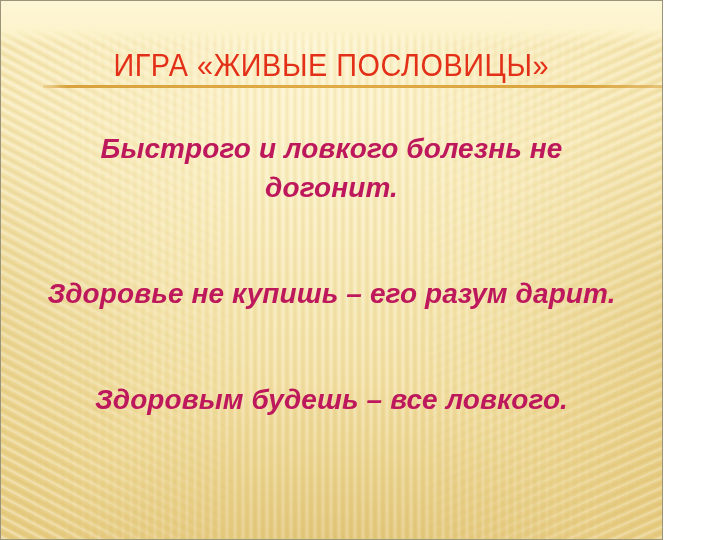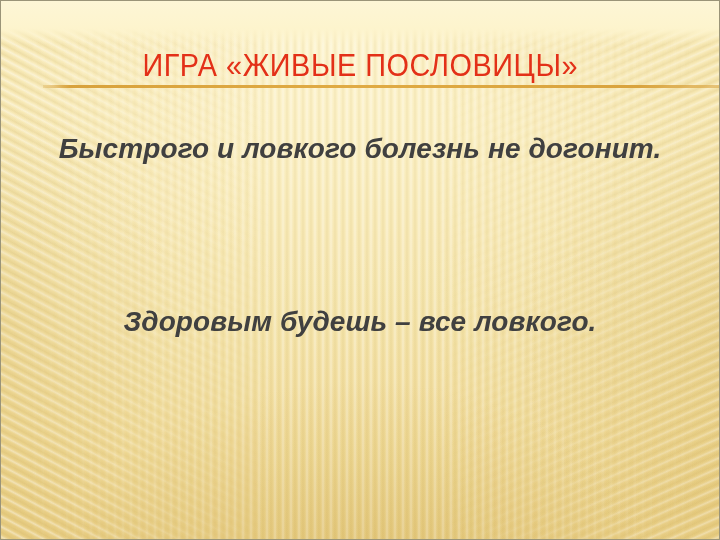--- a/index.html
+++ b/index.html
@@ -3,21 +3,21 @@
 <meta charset="utf-8">
 <style>
   html, body {
     margin: 0;
     padding: 0;
     background: #ffffff;
   }
 
   #slide {
     position: relative;
-    width: 720px;
+    width: 663px;
     height: 540px;
     overflow: hidden;
     box-sizing: border-box;
     border: 1px solid #9a9478;
     background: #f6e9b9;
     font-family: "Liberation Sans", sans-serif;
   }
 
   
   .bg-layer {
@@ -159,21 +159,21 @@
   }
 
   .proverb {
     margin: 0;
     text-align: center;
     font-family: "Liberation Sans", sans-serif;
     font-size: 28px;
     font-weight: bold;
     font-style: italic;
     line-height: 39px;
-    color: #404040;
+    color: #be185d;
     letter-spacing: 0.1px;
   }
 
   .gap-1 { height: 67px; }
   .gap-2 { height: 67px; }
 </style>
 </head>
 <body>
 
 <div id="slide">
@@ -191,20 +191,21 @@
       <h1 class="slide-title">Игра «Живые пословицы»</h1>
     </div>
 
     <div class="title-rule"></div>
 
     <div class="body-block">
       <p class="proverb">Быстрого и ловкого болезнь не догонит.</p>
 
       <div class="gap-1"></div>
 
+      <p class="proverb">Здоровье не купишь – его разум дарит.</p>
 
       <div class="gap-2"></div>
 
       <p class="proverb">Здоровым будешь – все ловкого.</p>
     </div>
 
   </div>
 </div>
 
 </body></html>

